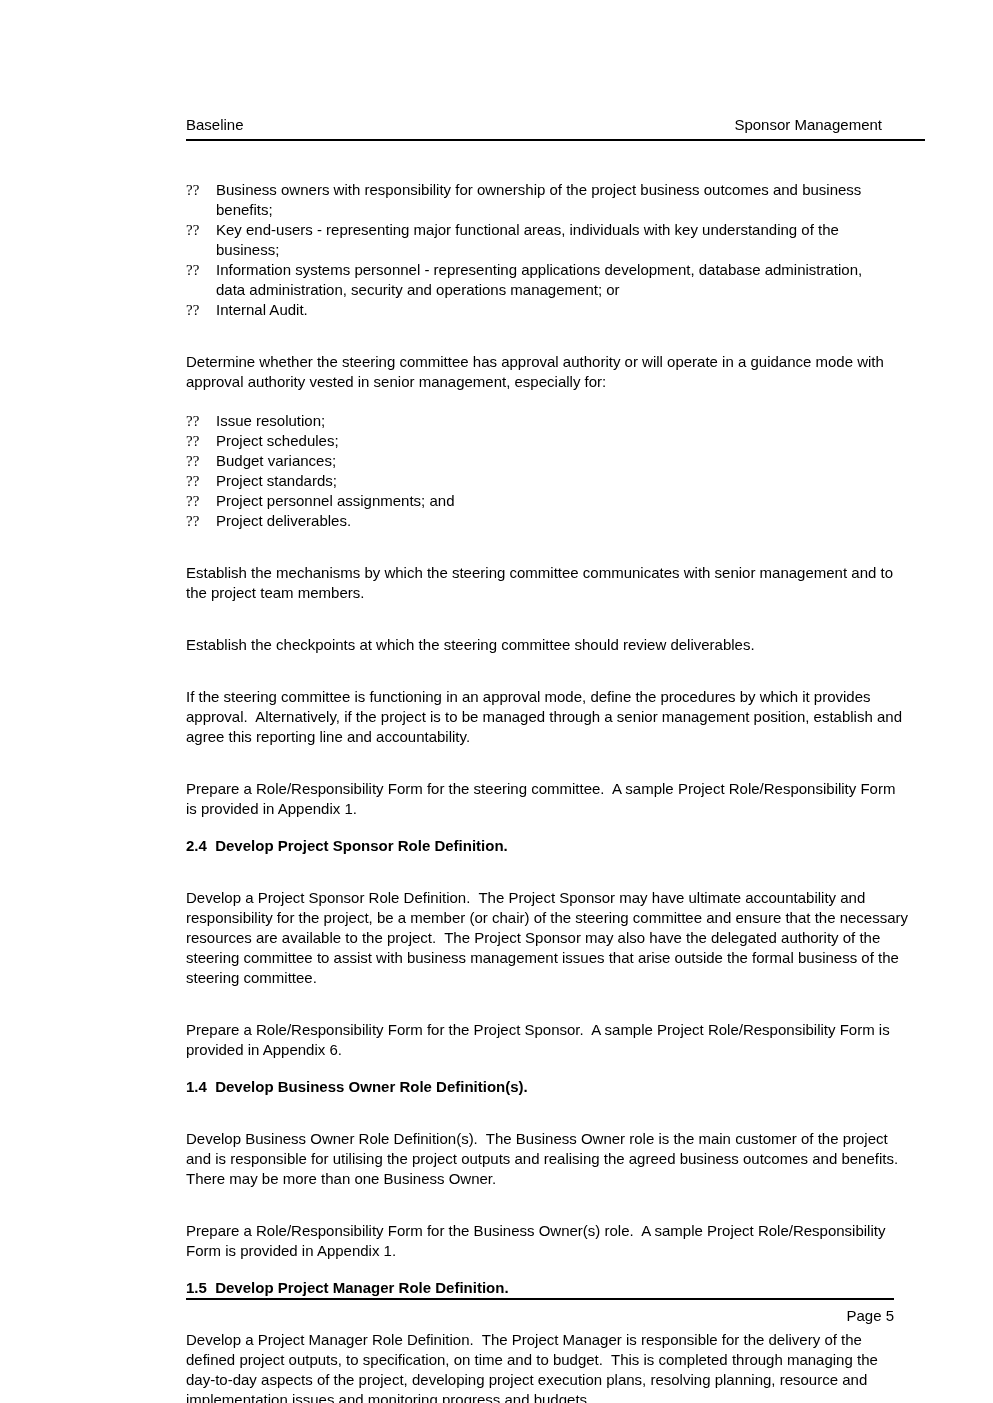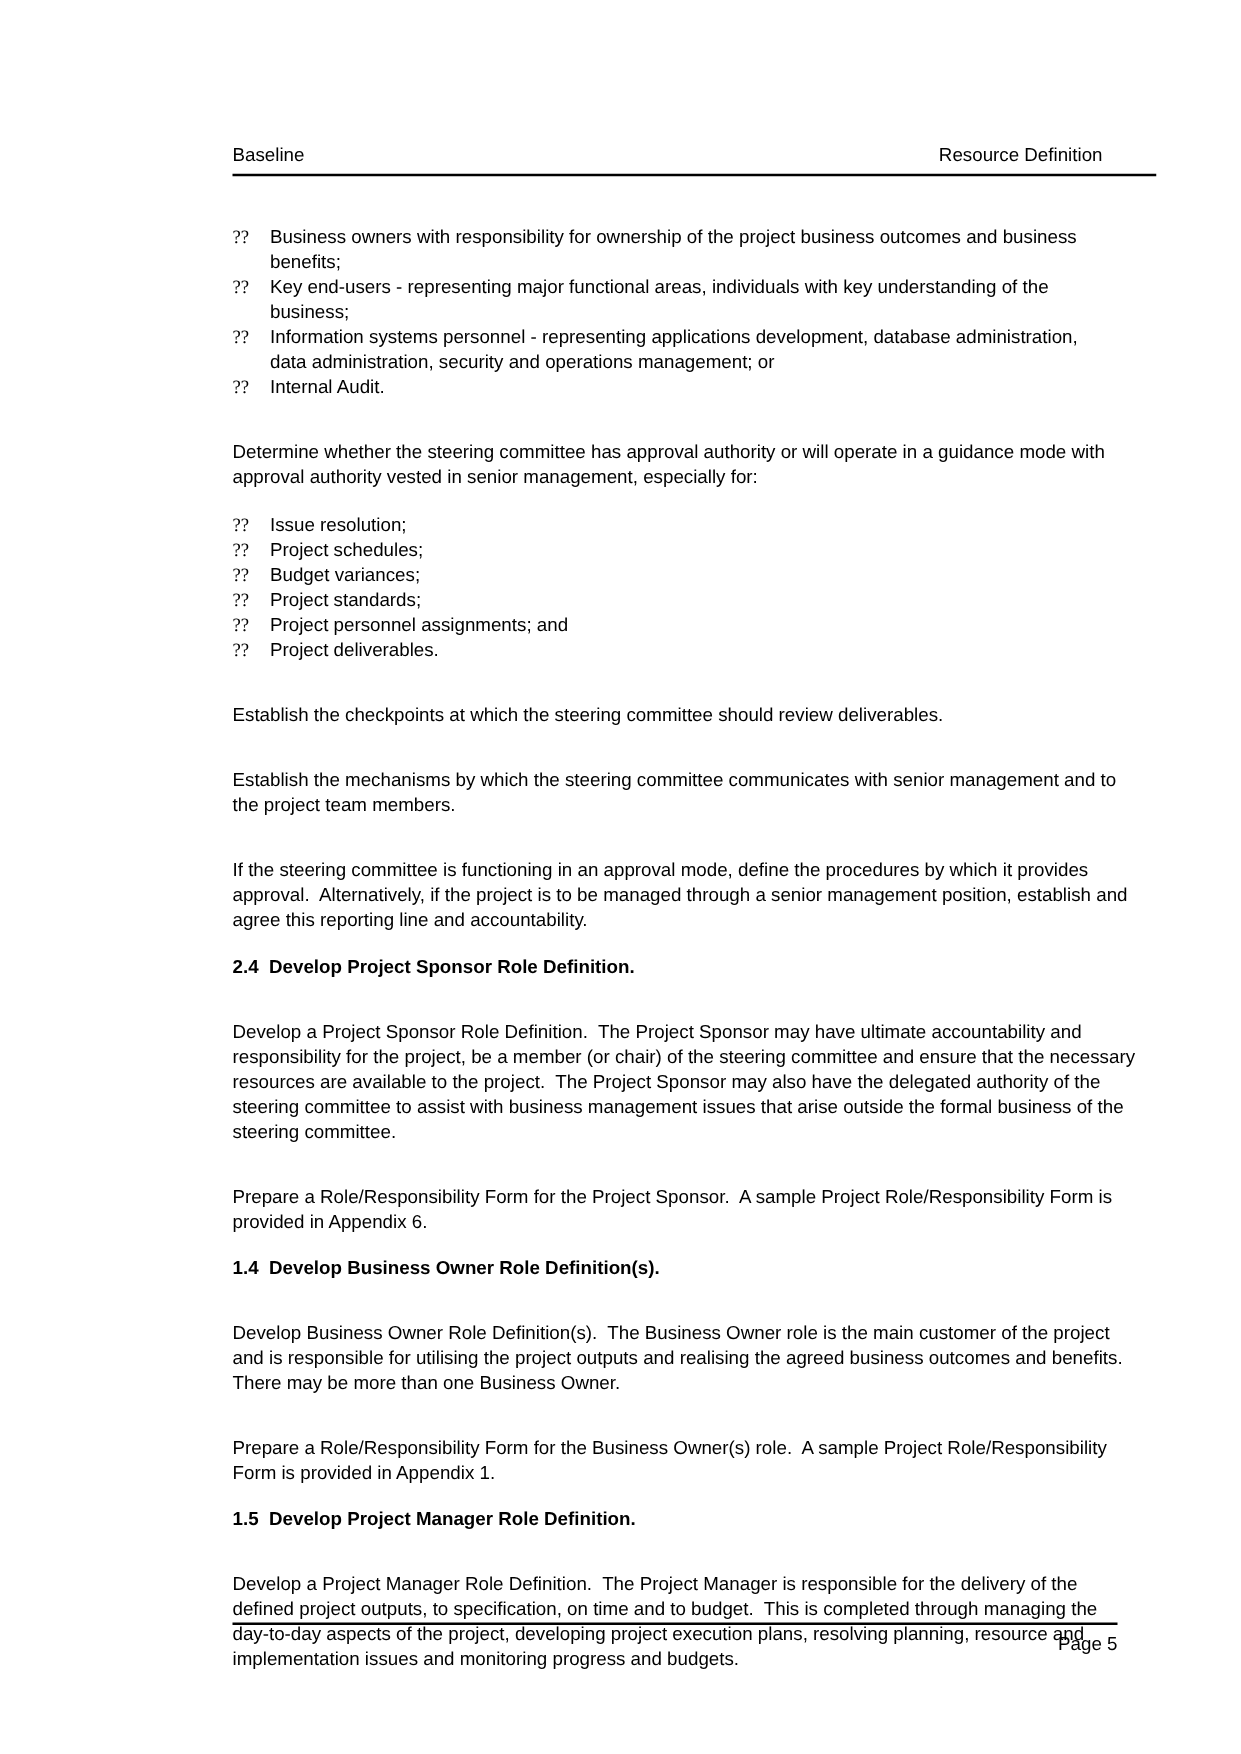--- a/index.html
+++ b/index.html
@@ -72,21 +72,21 @@
     padding-top: 6px;
   }
 </style>
 </head>
 <body>
 
 <div class="page">
 
   <div class="header">
     <span>Baseline</span>
-    <span class="hdr-right">Resource Definition</span>
+    <span class="hdr-right">Sponsor Management</span>
   </div>
 
   <div class="content">
 
     <div class="blist first">
       <div class="li">
         <span class="marker">??</span>
         <span class="li-text">Business owners with responsibility for ownership of the project business outcomes and business benefits;</span>
       </div>
       <div class="li">
@@ -125,26 +125,27 @@
       <div class="li">
         <span class="marker">??</span>
         <span class="li-text">Project personnel assignments; and</span>
       </div>
       <div class="li">
         <span class="marker">??</span>
         <span class="li-text">Project deliverables.</span>
       </div>
     </div>
 
+    <p class="para">Establish the mechanisms by which the steering committee communicates with senior management and to the project team members.</p>
+
     <p class="para">Establish the checkpoints at which the steering committee should review deliverables.</p>
-
-    <p class="para">Establish the mechanisms by which the steering committee communicates with senior management and to the project team members.</p>
 
     <p class="para">If the steering committee is functioning in an approval mode, define the procedures by which it provides approval.  Alternatively, if the project is to be managed through a senior management position, establish and agree this reporting line and accountability.</p>
 
+    <p class="para">Prepare a Role/Responsibility Form for the steering committee.  A sample Project Role/Responsibility Form is provided in Appendix 1.</p>
 
     <div class="heading">2.4  Develop Project Sponsor Role Definition.</div>
 
     <p class="para">Develop a Project Sponsor Role Definition.  The Project Sponsor may have ultimate accountability and responsibility for the project, be a member (or chair) of the steering committee and ensure that the necessary resources are available to the project.  The Project Sponsor may also have the delegated authority of the steering committee to assist with business management issues that arise outside the formal business of the steering committee.</p>
 
     <p class="para">Prepare a Role/Responsibility Form for the Project Sponsor.  A sample Project Role/Responsibility Form is provided in Appendix 6.</p>
 
     <div class="heading">1.4  Develop Business Owner Role Definition(s).</div>
 
     <p class="para">Develop Business Owner Role Definition(s).  The Business Owner role is the main customer of the project and is responsible for utilising the project outputs and realising the agreed business outcomes and benefits.  There may be more than one Business Owner.</p>

